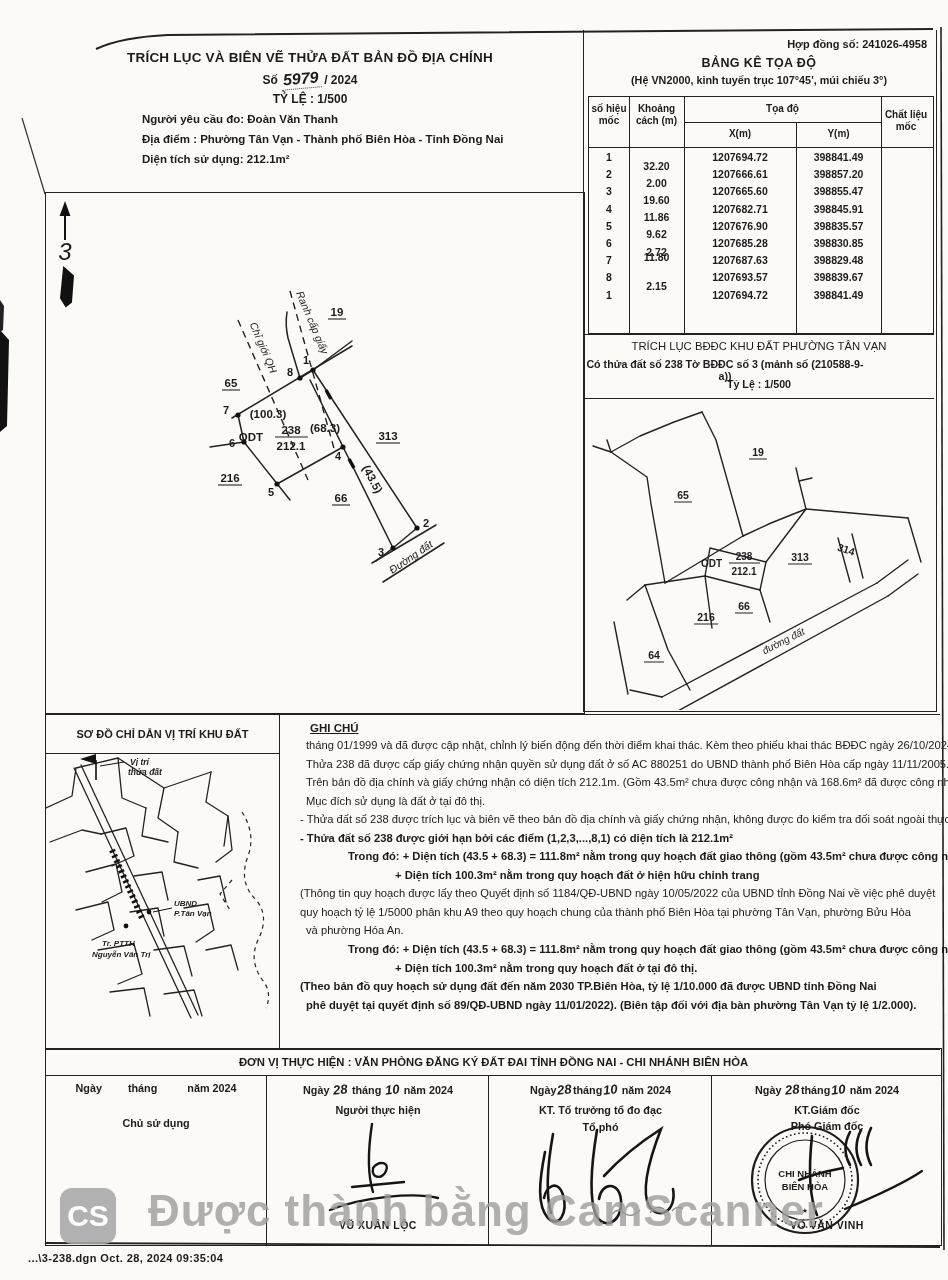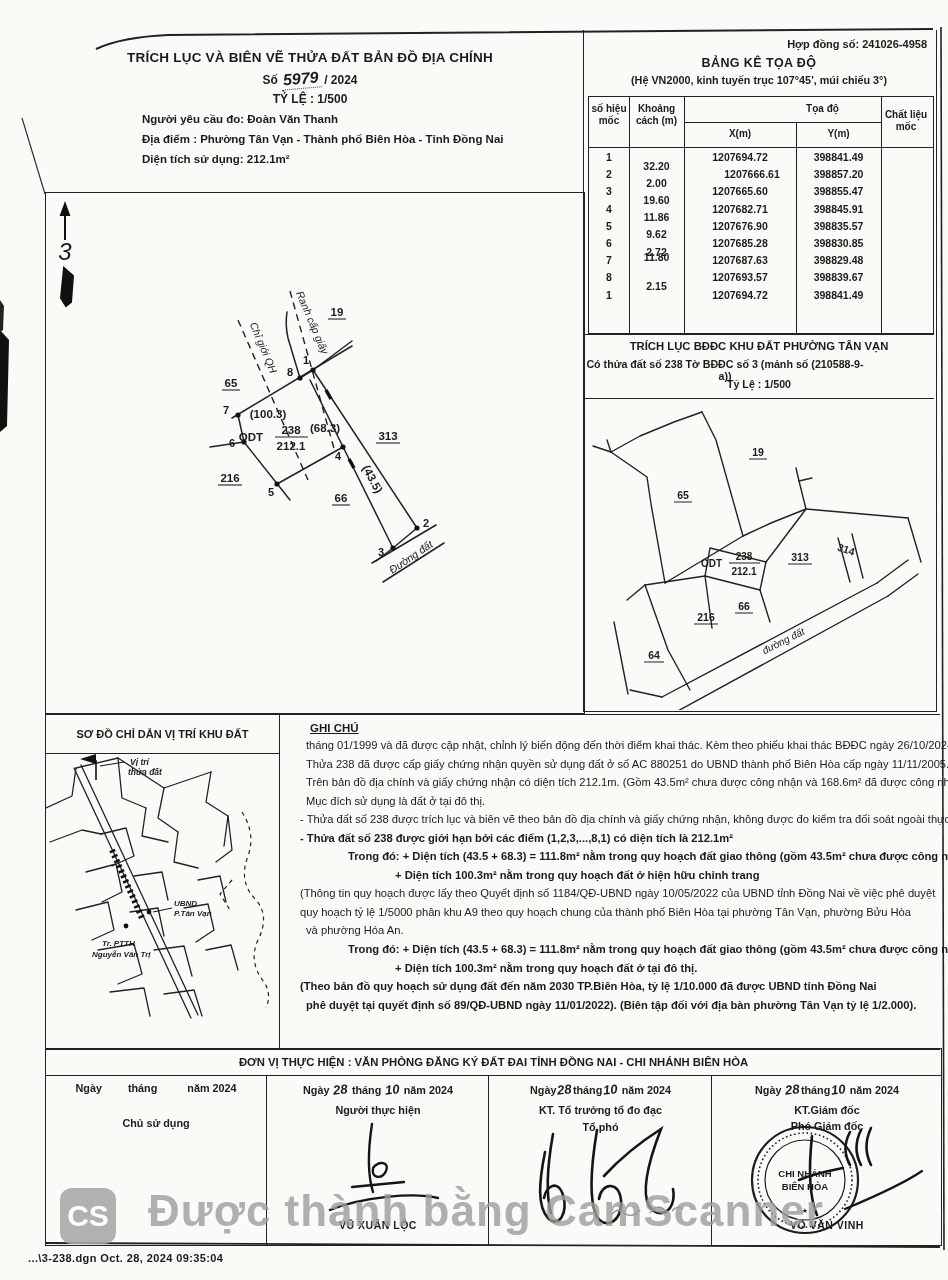--- a/index.html
+++ b/index.html
@@ -17,21 +17,21 @@
   
   #panel{left:583px;top:30px;width:352px;height:681px;border-left:1.6px solid #222;border-right:1.6px solid #222;border-bottom:1.6px solid #222;}
   .p-contract{left:583px;top:38px;width:344px;text-align:right;font-size:11px;font-weight:700;}
   .p-title{left:583px;top:56px;width:352px;text-align:center;font-size:12.5px;font-weight:700;letter-spacing:.4px;}
   .p-sub{left:583px;top:74px;width:352px;text-align:center;font-size:10.8px;font-weight:700;}
   #ctable{left:588px;top:96px;width:344px;height:236px;border:1.6px solid #222;}
   .vline{position:absolute;top:0;bottom:0;width:0;border-left:1.3px solid #222;}
   .hline{position:absolute;height:0;border-top:1.3px solid #222;}
   .th{position:absolute;font-size:10px;font-weight:700;text-align:center;line-height:12px;}
   .trow{position:absolute;height:17.2px;line-height:17.2px;font-size:10.5px;font-weight:700;text-align:center;}
-  .x-title{left:583px;top:340px;width:352px;text-align:center;font-size:11.3px;font-weight:700;}
+  .x-title{left:583px;top:340px;width:352px;text-align:center;font-size:11.3px;font-weight:400;}
   .x-sub{left:583px;top:358px;width:284px;text-align:center;font-size:10.7px;font-weight:700;}
   .x-scale{left:583px;top:378px;width:352px;text-align:center;font-size:10.7px;font-weight:700;}
   
   #sketchbox{left:45px;top:192px;width:538px;height:520px;border:1.6px solid #222;}
   #locbox{left:45px;top:714px;width:233px;height:334px;border:1.6px solid #222;}
   #locbox .band{position:absolute;left:0;top:0;right:0;height:38px;border-bottom:1.6px solid #222;
         display:flex;align-items:center;justify-content:center;font-size:11px;font-weight:700;}
   #ghichu{left:278px;top:714px;width:662px;height:334px;border-top:1.6px solid #222;border-bottom:1.6px solid #222;padding:0;}
   .g-title{margin:7px 0 2px 32px;font-size:11.5px;font-weight:700;text-decoration:underline;}
   .gl{margin-left:22px;font-size:11.2px;line-height:18.55px;white-space:nowrap;}
@@ -86,37 +86,37 @@
 
   <div class="abs" id="ctable">
     <div class="vline" style="left:40px;"></div>
     <div class="vline" style="left:95px;"></div>
     <div class="vline" style="left:207px;top:25px;"></div>
     <div class="vline" style="left:292px;"></div>
     <div class="hline" style="left:0;width:344px;top:50px;"></div>
     <div class="hline" style="left:95px;width:197px;top:25px;"></div>
     <div class="th" style="left:0;top:6px;width:40px;">số hiệu mốc</div>
     <div class="th" style="left:41px;top:6px;width:53px;">Khoảng cách (m)</div>
-    <div class="th" style="left:95px;top:6px;width:197px;margin-left:40px;">Tọa độ</div>
+    <div class="th" style="left:95px;top:6px;width:197px;">Tọa độ</div>
     <div class="th" style="left:95px;top:31px;width:112px;">X(m)</div>
     <div class="th" style="left:207px;top:31px;width:85px;">Y(m)</div>
     <div class="th" style="left:292px;top:12px;width:50px;">Chất liệu mốc</div>
 
     <div class="trow" style="left:0;top:52px;width:40px;">1</div>
     <div class="trow" style="left:0;top:69.2px;width:40px;">2</div>
     <div class="trow" style="left:0;top:86.4px;width:40px;">3</div>
     <div class="trow" style="left:0;top:103.6px;width:40px;">4</div>
     <div class="trow" style="left:0;top:120.8px;width:40px;">5</div>
     <div class="trow" style="left:0;top:138px;width:40px;">6</div>
     <div class="trow" style="left:0;top:155.2px;width:40px;">7</div>
     <div class="trow" style="left:0;top:172.4px;width:40px;">8</div>
     <div class="trow" style="left:0;top:189.6px;width:40px;">1</div>
 
     <div class="trow" style="left:95px;top:52px;width:112px;">1207694.72</div>
-    <div class="trow" style="left:95px;top:69.2px;width:112px;padding-left:12px;">1207666.61</div>
+    <div class="trow" style="left:95px;top:69.2px;width:112px;">1207666.61</div>
     <div class="trow" style="left:95px;top:86.4px;width:112px;">1207665.60</div>
     <div class="trow" style="left:95px;top:103.6px;width:112px;">1207682.71</div>
     <div class="trow" style="left:95px;top:120.8px;width:112px;">1207676.90</div>
     <div class="trow" style="left:95px;top:138px;width:112px;">1207685.28</div>
     <div class="trow" style="left:95px;top:155.2px;width:112px;">1207687.63</div>
     <div class="trow" style="left:95px;top:172.4px;width:112px;">1207693.57</div>
     <div class="trow" style="left:95px;top:189.6px;width:112px;">1207694.72</div>
 
     <div class="trow" style="left:207px;top:52px;width:85px;">398841.49</div>
     <div class="trow" style="left:207px;top:69.2px;width:85px;">398857.20</div>

